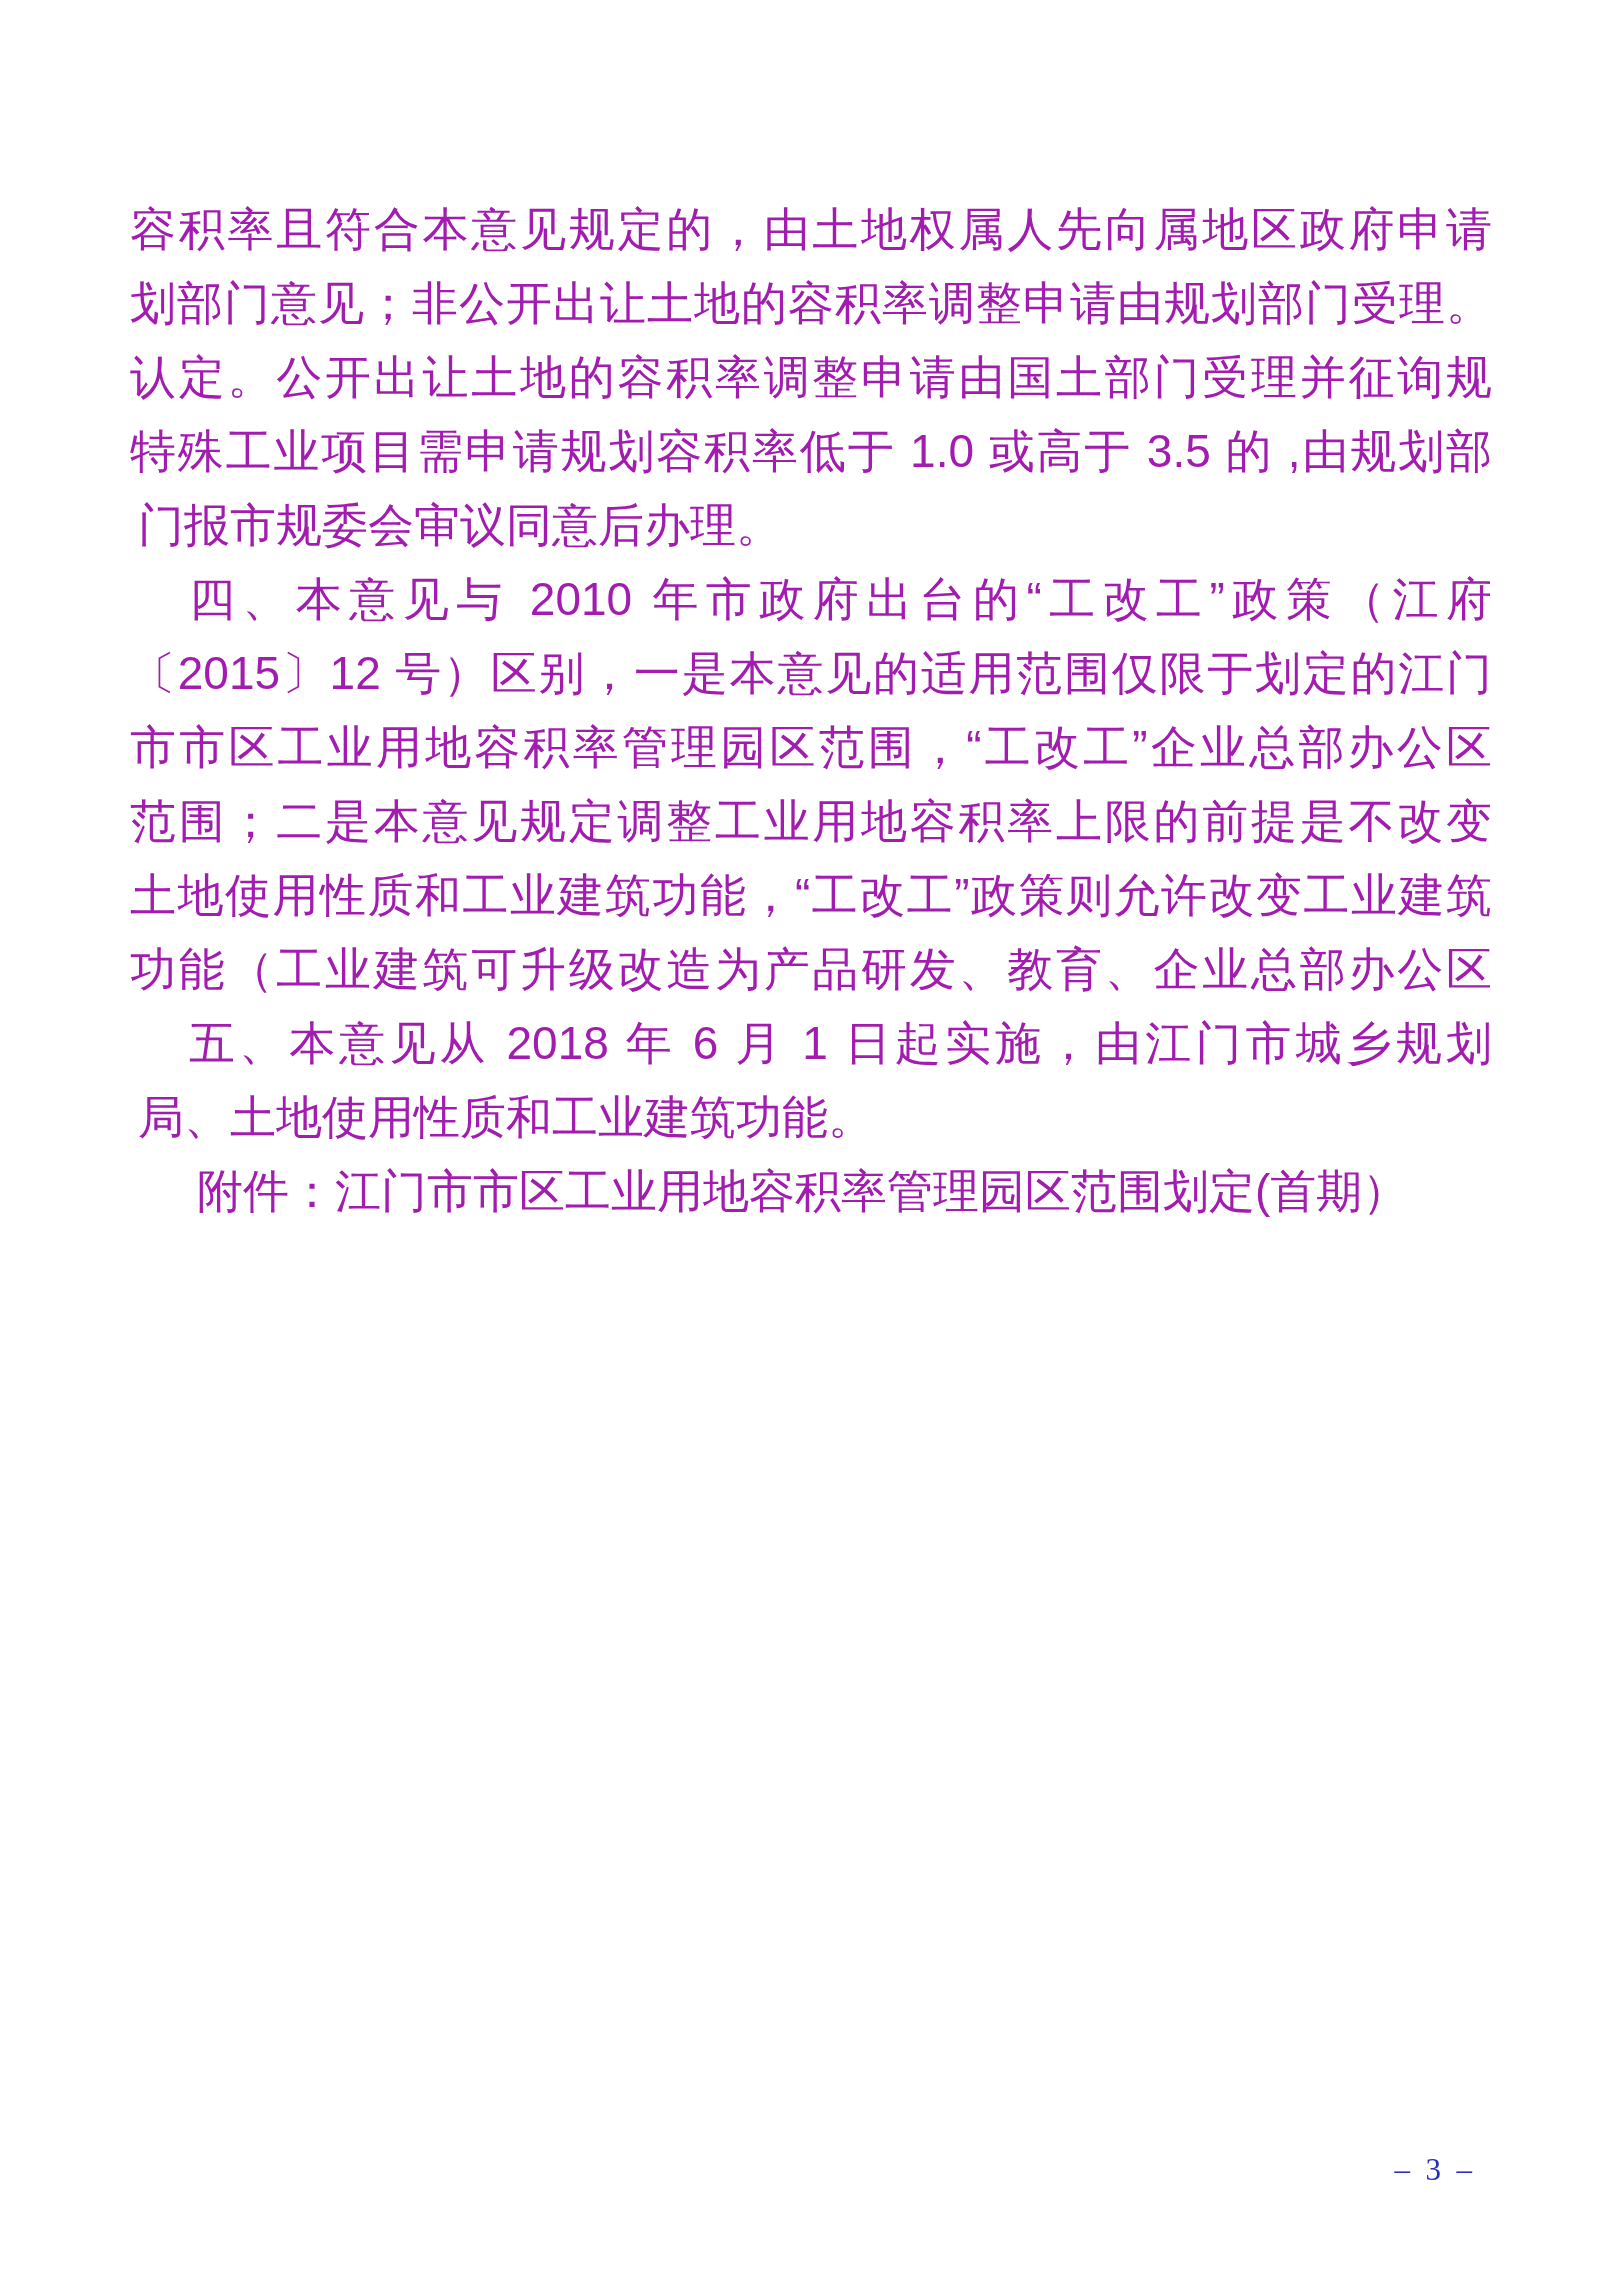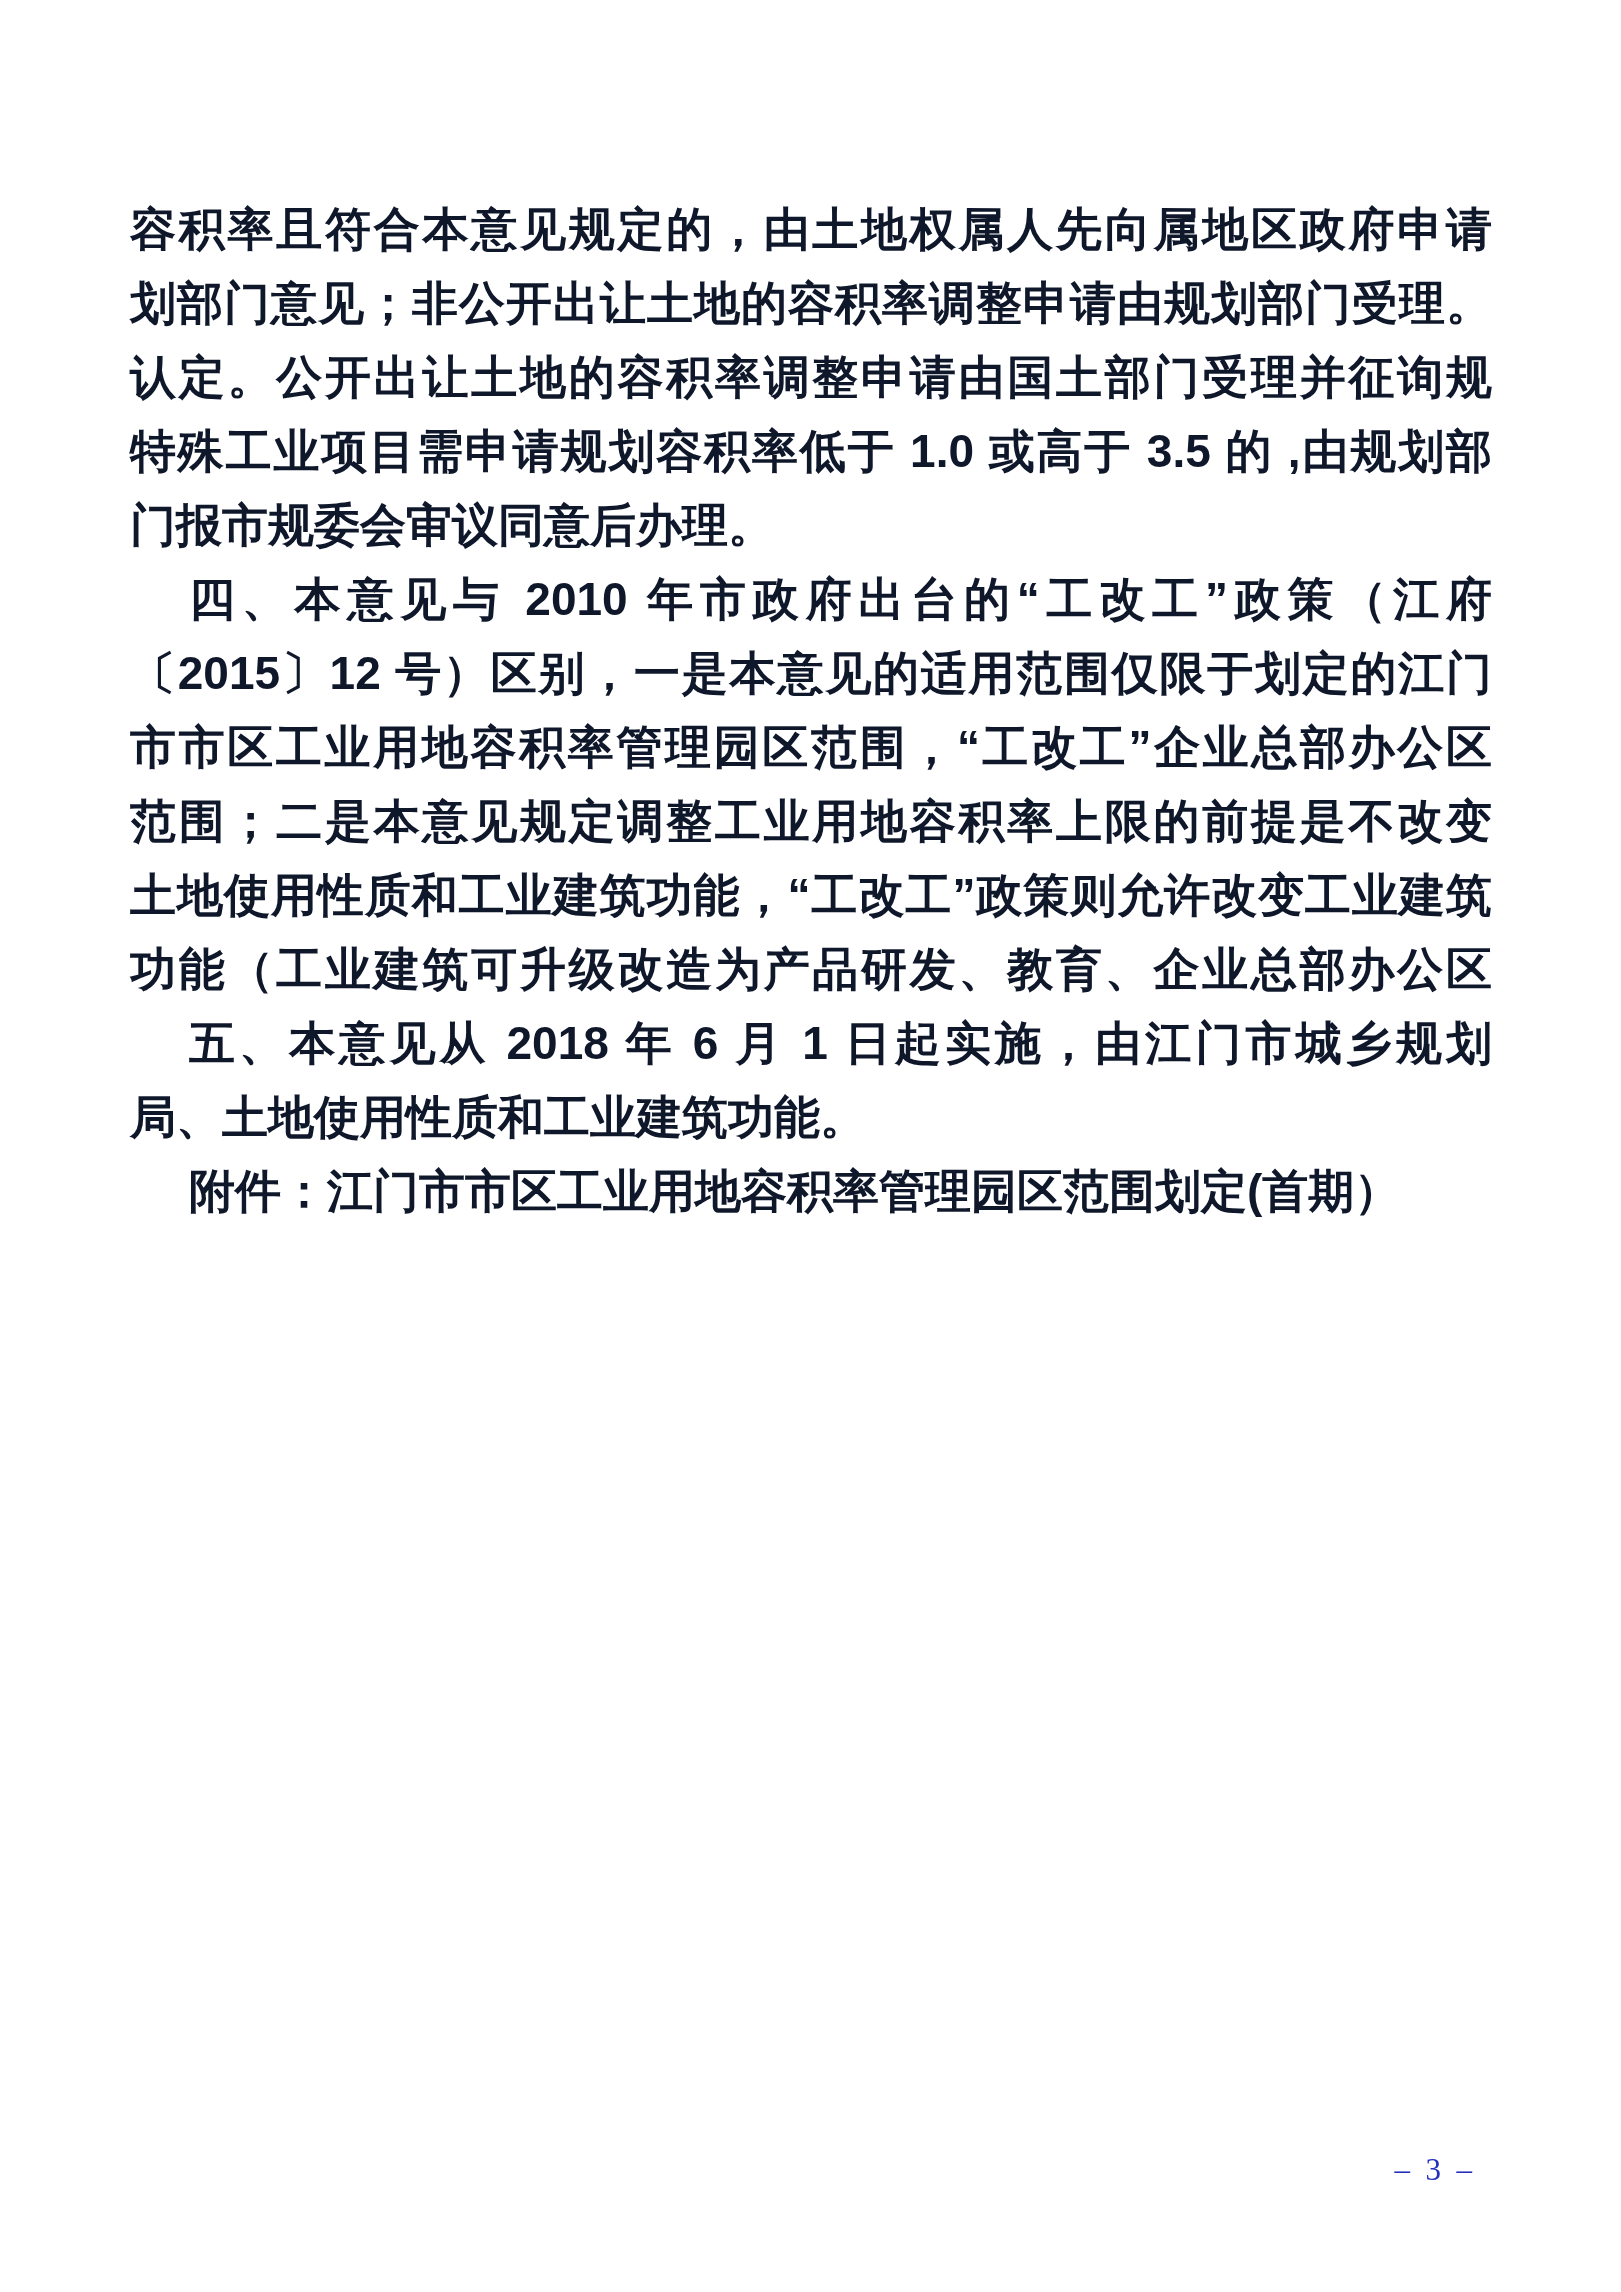--- a/index.html
+++ b/index.html
@@ -14,33 +14,34 @@
     margin: 0 auto;
     background: #ffffff;
     overflow: hidden;
     font-family: "Liberation Sans", "DejaVu Sans", sans-serif;
   }
   .content {
     position: absolute;
     left: 130px;
     top: 192px;
     width: 1362px;
-    color: #0f172a;
+    color: #a21caf;
     font-size: 46px;
     line-height: 74px;
-    font-weight: 700;
+    font-weight: 400;
   }
   .line {
     white-space: nowrap;
     text-align: justify;
     text-align-last: justify;
     height: 74px;
   }
   .line.no-justify {
     text-align-last: left;
+    margin-left: 8px;
   }
   .line.indent {
     text-indent: 59px;
   }
   .page-number {
     position: absolute;
     top: 2152px;
     right: 145px;
     color: #2430bb;
     font-size: 31px;

